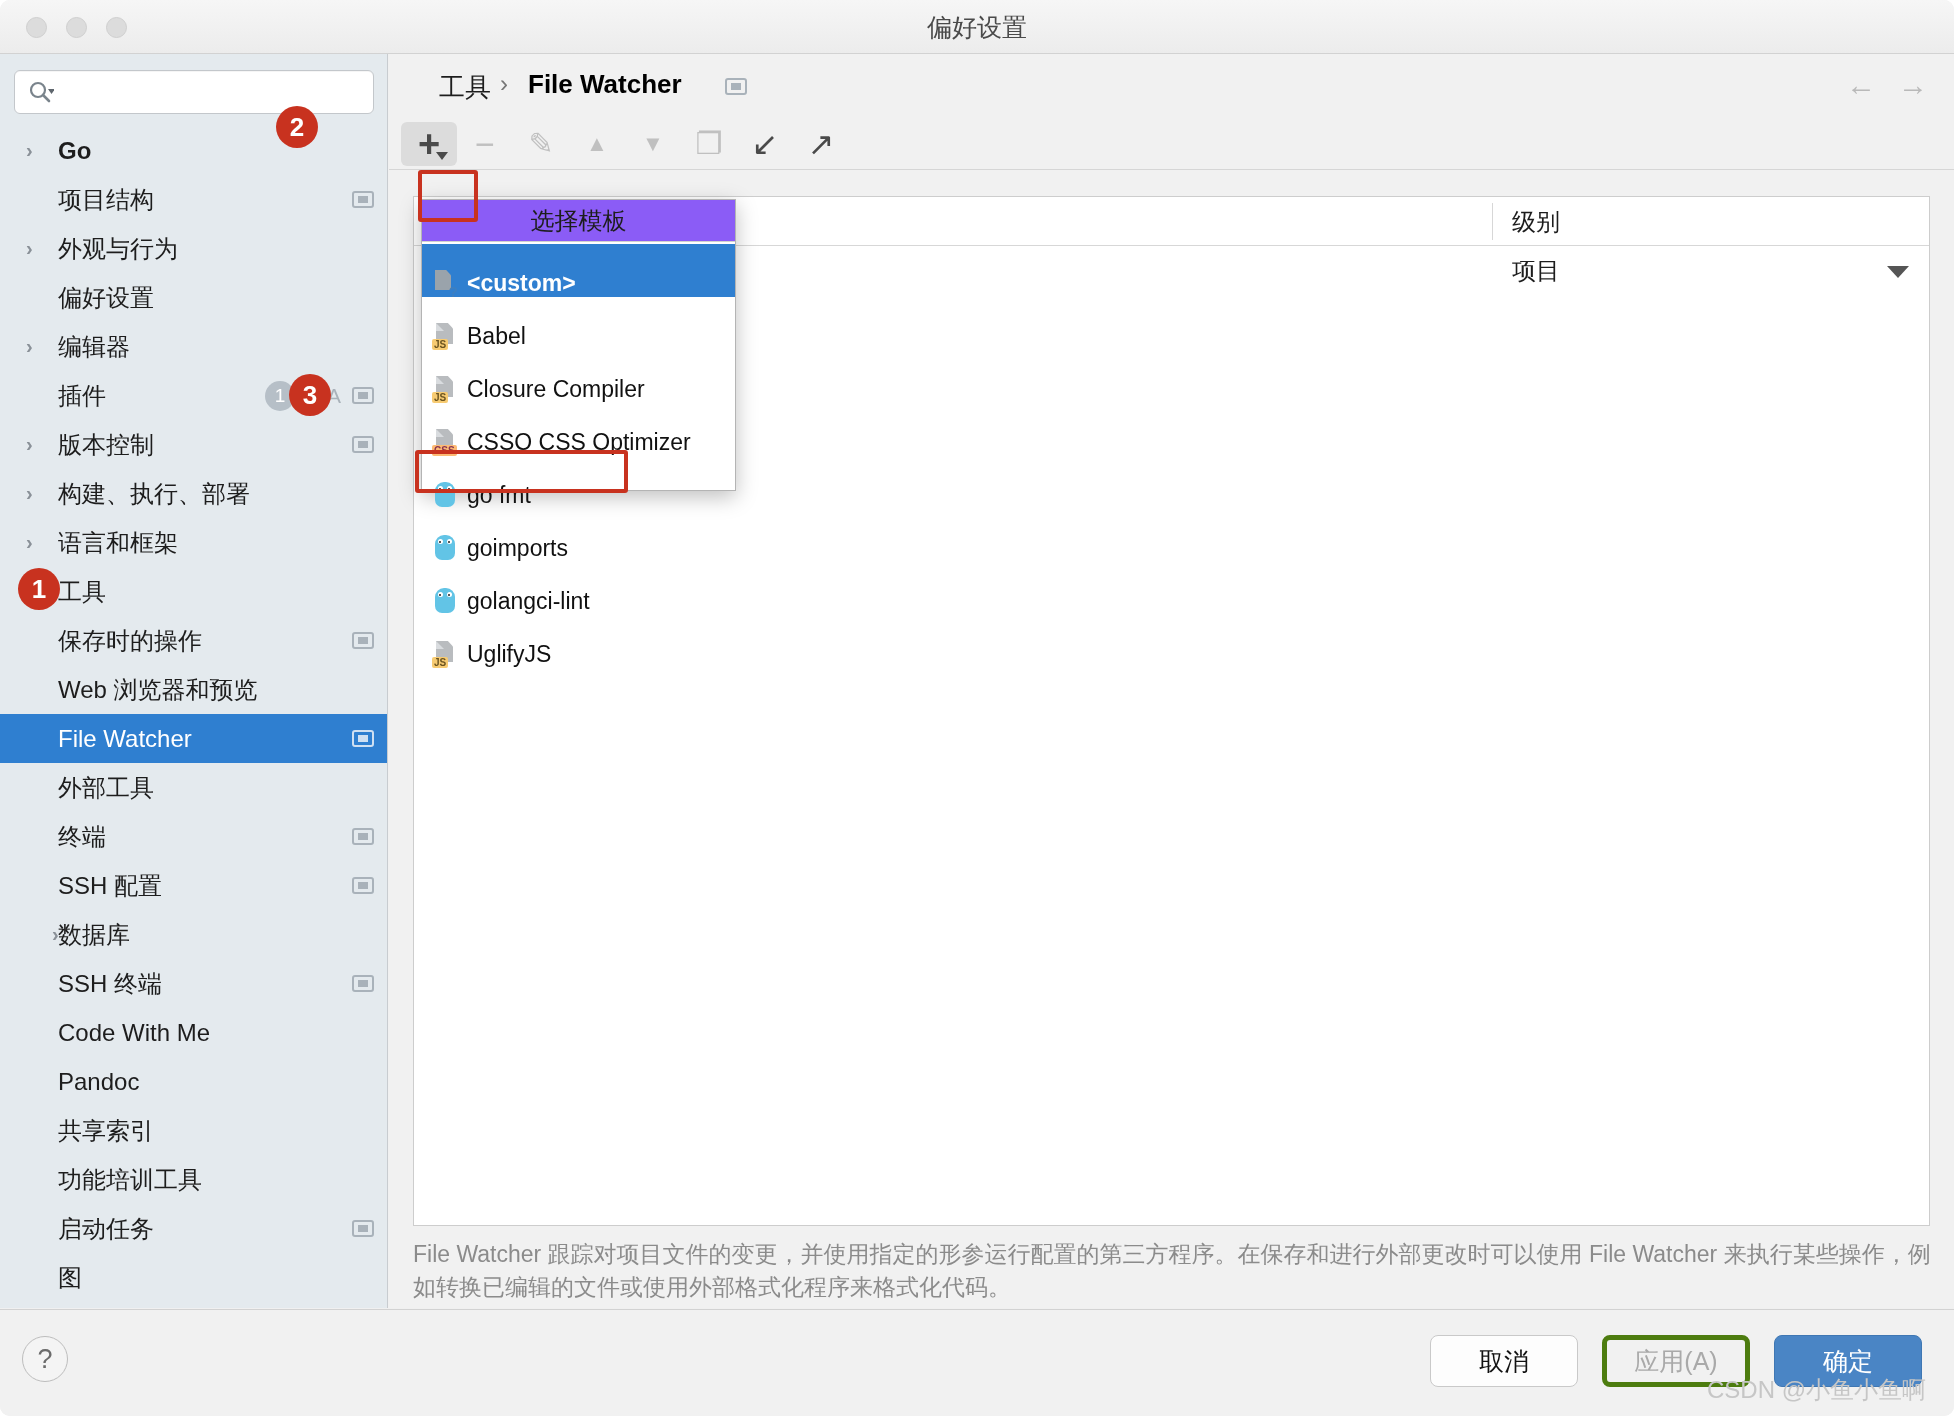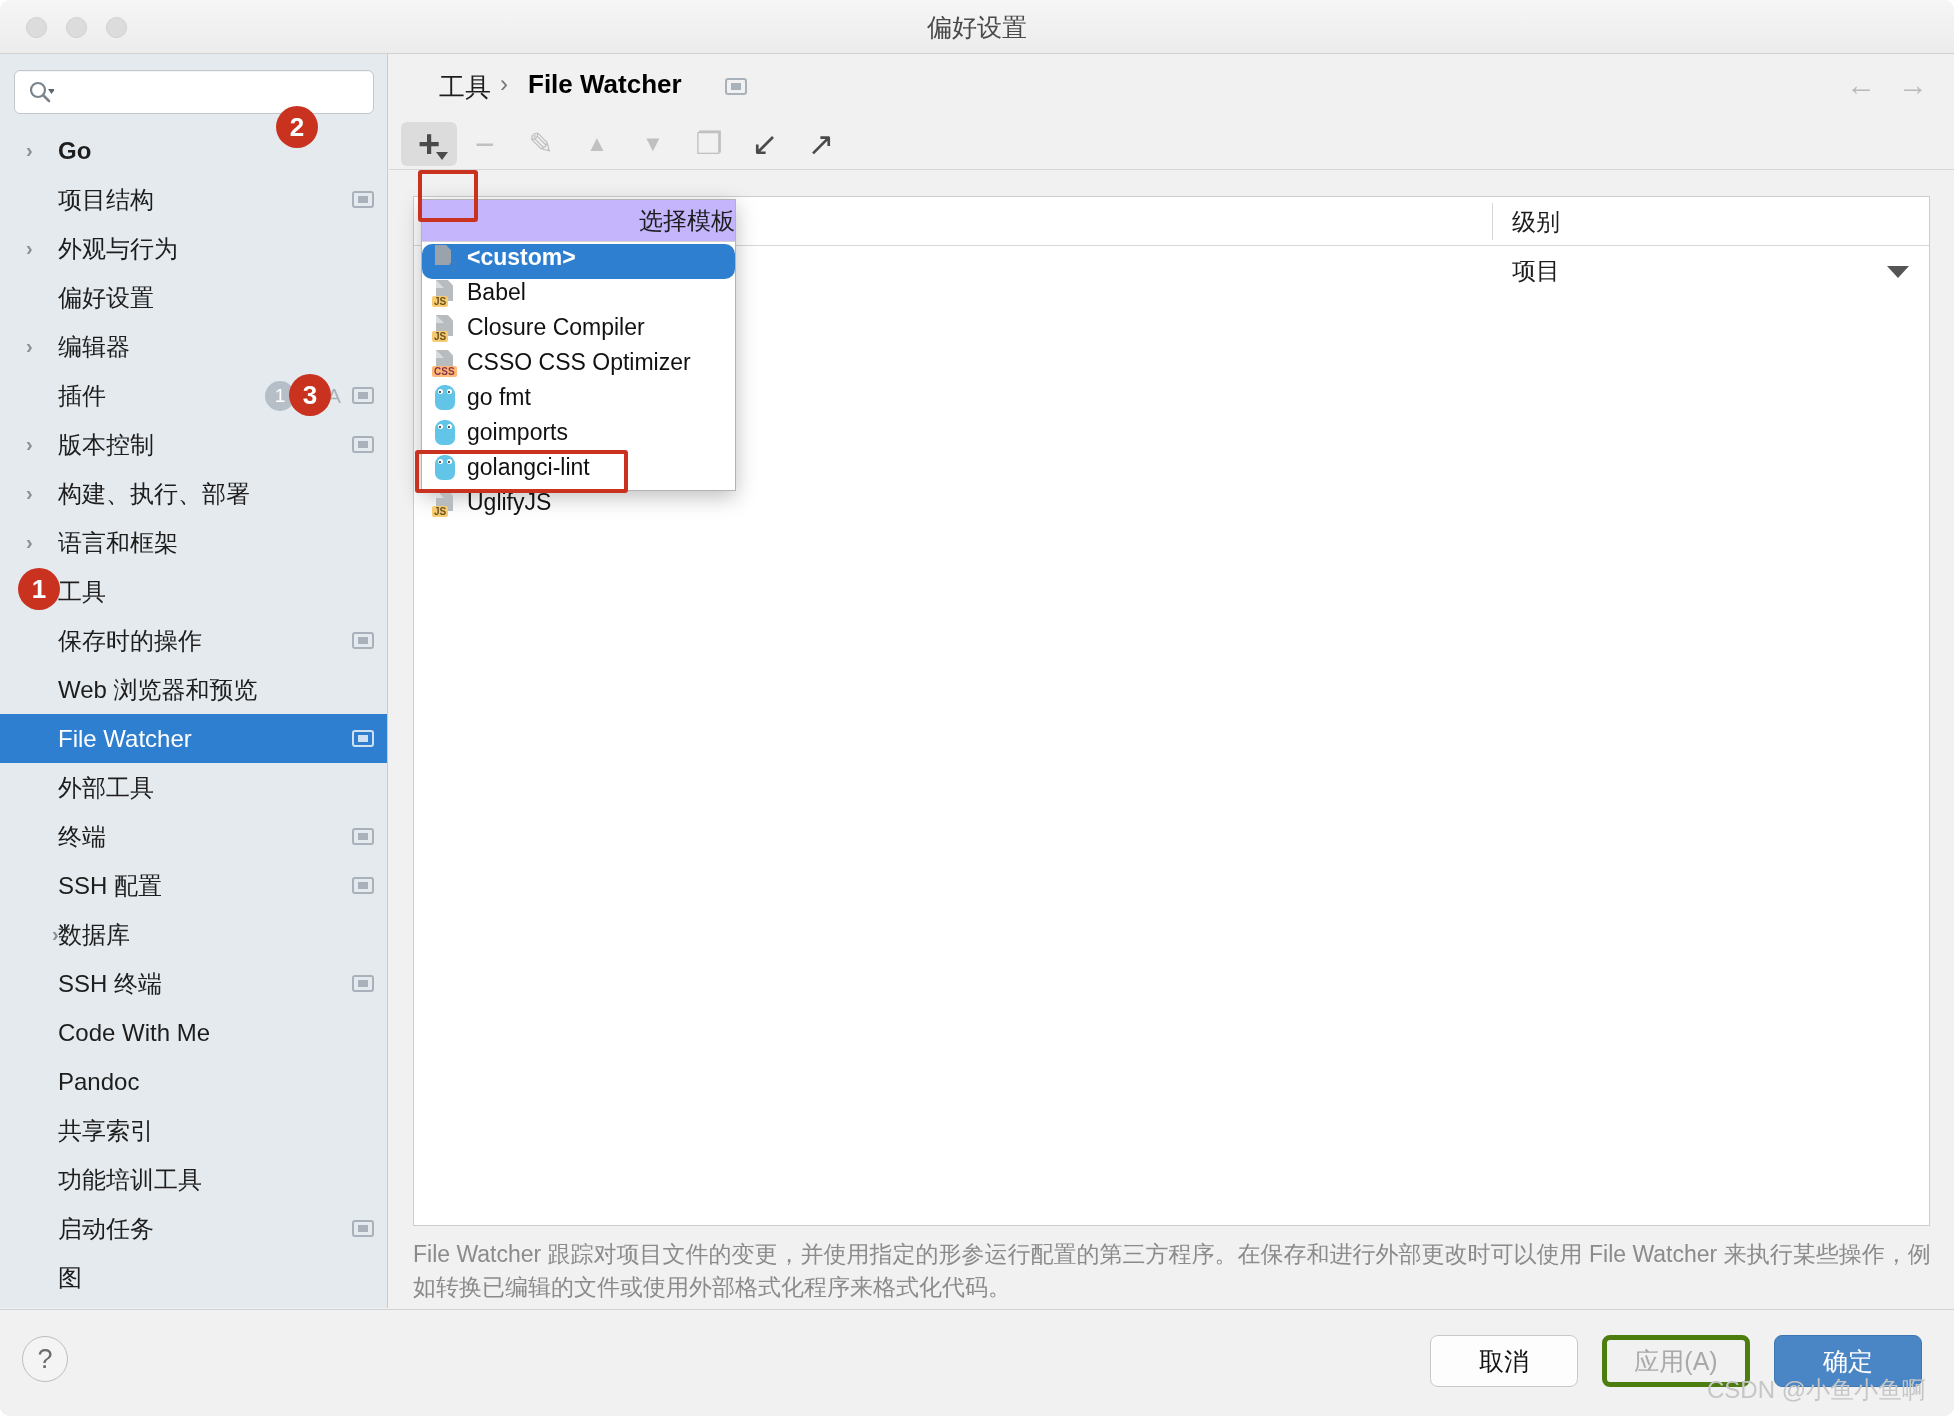--- a/index.html
+++ b/index.html
@@ -233,31 +233,30 @@
   
   .popup {
     position: absolute; left: 421px; top: 199px;
     width: 315px; height: 292px;
     background: #ffffff;
     border: 1px solid #b4b4b4;
     box-shadow: 0 6px 20px rgba(0,0,0,0.25);
     z-index: 40;
   }
   .popup-title {
-    height: 42px; line-height: 42px; text-align: right;
-    background: #c4b5fd; border-bottom: 1px solid #d2d2d2;
+    height: 42px; line-height: 42px; text-align: center;
+    background: #8b5cf6; border-bottom: 1px solid #d2d2d2;
     font-size: 24px; color: #1d1d1d;
   }
   .popup-list { padding-top: 2px; }
   .pitem {
-    height: 35px; display: flex; align-items: flex-start;
+    height: 53px; display: flex; align-items: flex-end;
     padding-left: 10px; gap: 9px;
     font-size: 23px; color: #111;
     white-space: nowrap;
-    border-radius: 10px;
   }
   .pitem.sel { background: #2f7fd0; color: #ffffff; font-weight: bold; }
   .ico { width: 26px; height: 28px; position: relative; flex: 0 0 26px; }
   
   .ico-file::before {
     content: ""; position: absolute; left: 4px; top: 1px;
     width: 17px; height: 21px; background: #b9bcbf;
     clip-path: polygon(0 0, 70% 0, 100% 26%, 100% 100%, 0 100%);
   }
   .ico-file::after {

